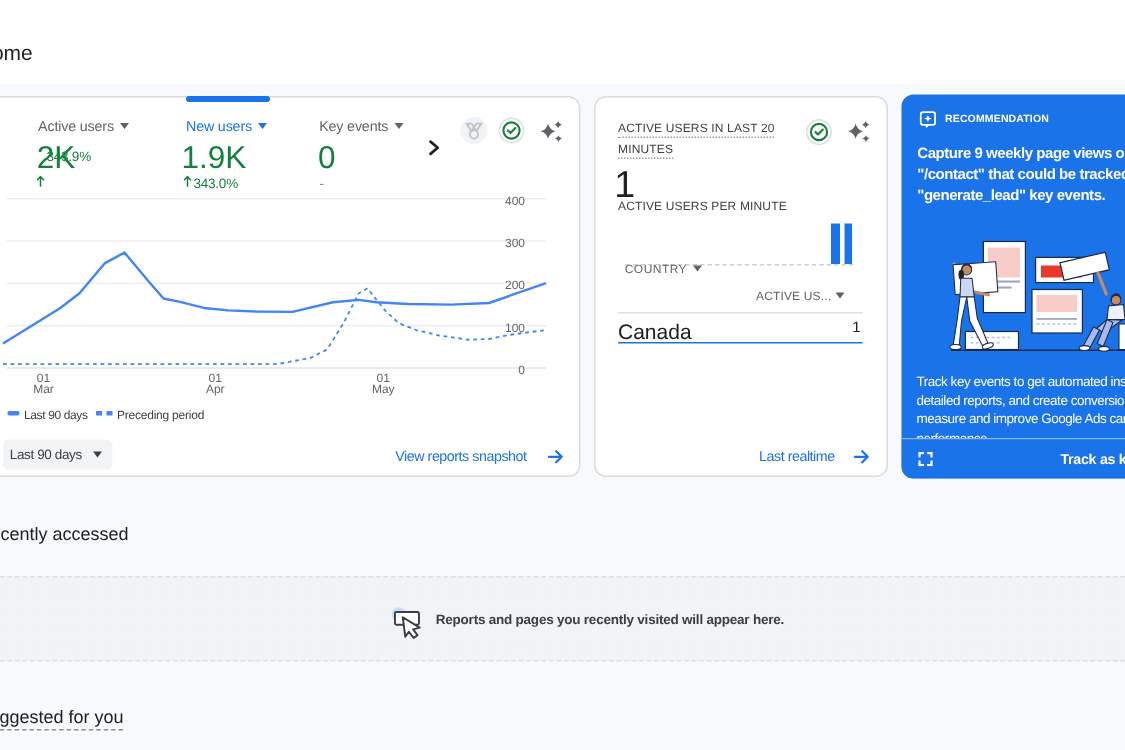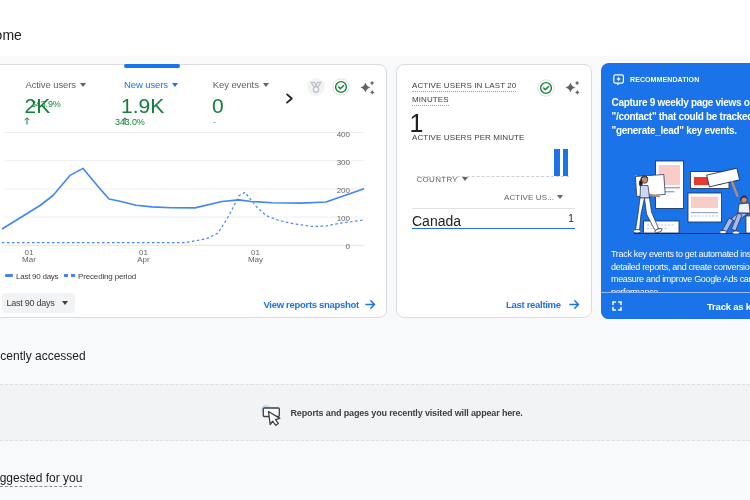--- a/index.html
+++ b/index.html
@@ -3,21 +3,21 @@
 html,body{margin:0;padding:0}
 body{width:750px;height:500px;background:#fff;font-family:"Liberation Sans",sans-serif;overflow:hidden;position:relative}
 .abs{position:absolute}
 .card{position:absolute;top:64px;height:254px;background:#fff;border:1px solid #dadce0;border-radius:8px;box-sizing:border-box}
 .mlabel{font-size:9.5px;letter-spacing:-.1px;color:#5f6368;white-space:nowrap}
 .mnum{font-size:21px;color:#15803d;line-height:1;white-space:nowrap}
 .mgreen{font-size:9px;letter-spacing:-.15px;color:#188038;white-space:nowrap}
 .caret{display:inline-block;width:0;height:0;border-left:3.5px solid transparent;border-right:3.5px solid transparent;border-top:4px solid #5f6368;vertical-align:1px;margin-left:4px}
 .lbl2{font-size:8px;letter-spacing:.1px;color:#3c4043;white-space:nowrap}
 .dotu{border-bottom:1.5px dotted #9aa0a6;padding-bottom:1.2px}
-.blue-link{font-size:9.5px;font-weight:bold;letter-spacing:-.3px;color:#1a73e8;white-space:nowrap}
+.blue-link{font-size:9.5px;font-weight:normal;letter-spacing:-.3px;color:#1a73e8;white-space:nowrap}
 .wline{white-space:nowrap;color:#fff}
 </style></head><body>
 
 <div class="abs" style="left:-15.5px;top:28px;font-size:14px;line-height:14px;color:#202124">Home</div>
 
 <div class="abs" style="left:0;top:56px;width:750px;height:444px;background:#f8f9fa"></div>
 
 <div class="card" style="left:-40px;width:427px"></div>
 
 <div class="abs" style="left:123.7px;top:64.2px;width:56.3px;height:3.5px;background:#1a73e8;border-radius:2px"></div>
@@ -28,21 +28,21 @@
 <div class="abs mnum" style="left:24.5px;top:94.6px">2K</div>
 <div class="abs mnum" style="left:121px;top:94.6px">1.9K</div>
 <div class="abs mnum" style="left:212px;top:94.6px">0</div>
 <svg class="abs" style="left:24px;top:117.2px" width="6" height="8" viewBox="0 0 6 8">
     <path d="M3 7.5 V1 M0.7 3.2 L3 0.8 L5.3 3.2" fill="none" stroke="#188038" stroke-width="1"></path>
   </svg>
 <div class="abs mgreen" style="left:31px;top:99px">343.9%</div>
 <svg class="abs" style="left:122px;top:117.2px" width="6" height="8" viewBox="0 0 6 8">
     <path d="M3 7.5 V1 M0.7 3.2 L3 0.8 L5.3 3.2" fill="none" stroke="#188038" stroke-width="1"></path>
   </svg>
-<div class="abs mgreen" style="left:115px;top:116.7px">343.0%</div>
+<div class="abs mgreen" style="left:129px;top:116.7px">343.0%</div>
 <div class="abs" style="left:213px;top:116.7px;font-size:9px;color:#80868b">-</div>
 
 <svg class="abs" style="left:284.5px;top:92.5px" width="9" height="11" viewBox="0 0 9 11">
     <path d="M2 1.4 L6.8 5.5 L2 9.6" fill="none" stroke="#202124" stroke-width="1.8" stroke-linecap="round" stroke-linejoin="round"></path>
   </svg>
 
 <div class="abs" style="left:306.8px;top:78.2px;width:17.8px;height:17.8px;border-radius:50%;background:#f1f3f4"></div>
 <svg class="abs" style="left:306.8px;top:78.2px" width="18" height="18" viewBox="0 0 18 18">
  <g stroke="#c0c4c8" fill="none" stroke-width="1.3">
   <circle cx="9" cy="11.6" r="2.7"></circle>

